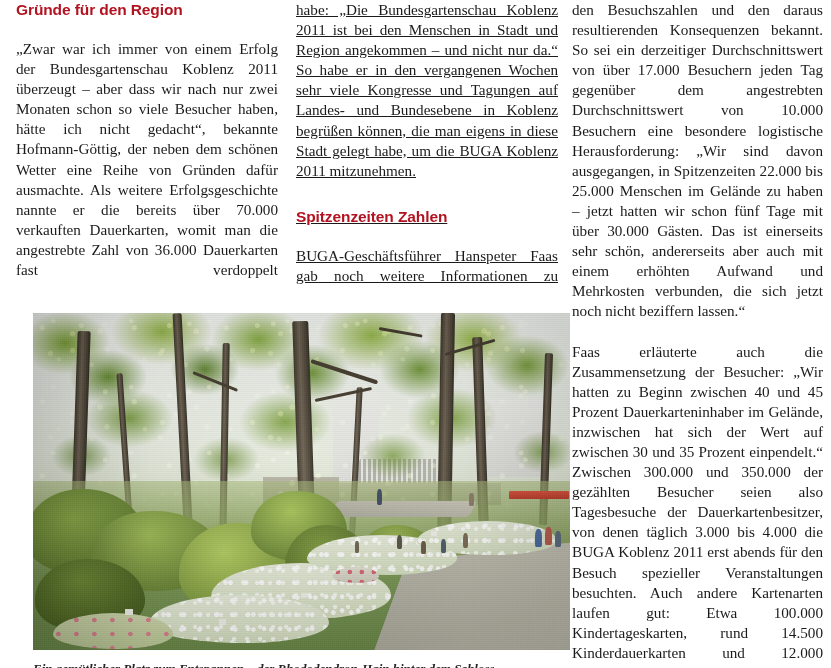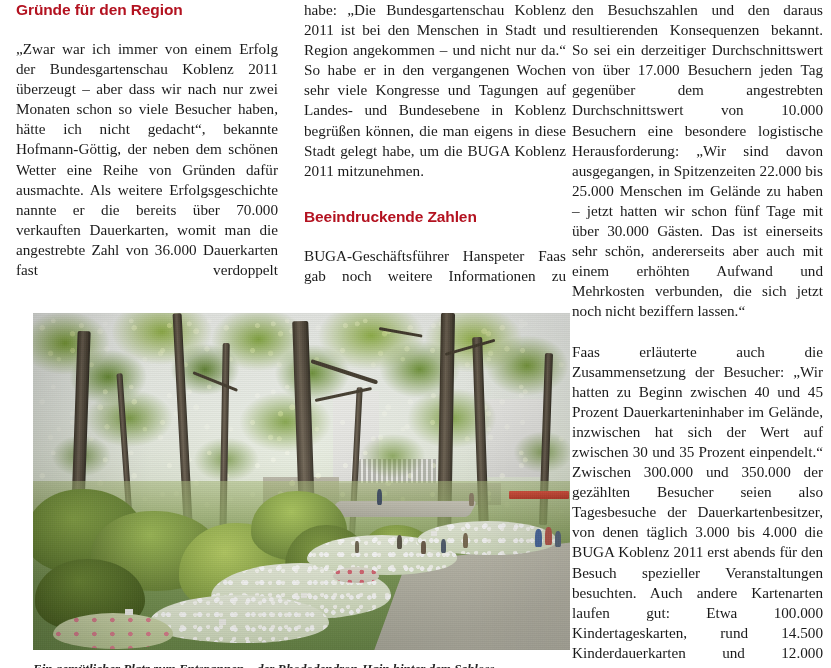--- a/index.html
+++ b/index.html
@@ -21,21 +21,21 @@
     position: absolute;
     inset: 0;
   }
 
   
   .col {
     position: absolute;
     top: 0;
   }
   .col-1 { left: 16px;  width: 262px; }
-  .col-2 { left: 304px; width: 262px; }
+  .col-2 { left: 296px; width: 262px; text-decoration: underline; }
   .col-3 { left: 572px; width: 251px; }
 
   
   .section-heading {
     font-family: "Liberation Sans", "DejaVu Sans", sans-serif;
     font-weight: bold;
     font-size: 15.5px;
     letter-spacing: -0.1px;
     color: #b31220;
     line-height: 19px;
@@ -235,21 +235,21 @@
 
 <div class="page">
 
   <div class="col col-1">
     <h2 class="section-heading">Gründe für den Region</h2>
     <p class="para force-justify-all" style="margin-top: 20px;">„Zwar war ich immer von einem Erfolg der Bundesgartenschau Koblenz 2011 überzeugt – aber dass wir nach nur zwei Monaten schon so viele Besucher haben, hätte ich nicht gedacht“, bekannte Hofmann-Göttig, der neben dem schönen Wetter eine Reihe von Gründen dafür ausmachte. Als weitere Erfolgsgeschichte nannte er die bereits über 70.000 verkauften Dauerkarten, womit man die angestrebte Zahl von 36.000 Dauerkarten fast verdoppelt</p>
   </div>
 
   <div class="col col-2">
     <p class="para last-line-natural" style="margin-top: 0;">habe: „Die Bundesgartenschau Koblenz 2011 ist bei den Menschen in Stadt und Region angekommen – und nicht nur da.“ So habe er in den vergangenen Wochen sehr viele Kongresse und Tagungen auf Landes- und Bundesebene in Koblenz begrüßen können, die man eigens in diese Stadt gelegt habe, um die BUGA Koblenz 2011 mitzunehmen.</p>
-    <h2 class="section-heading" style="margin-top: 26px;">Beeindruckende Zahlen</h2>
+    <h2 class="section-heading" style="margin-top: 26px;">Spitzenzeiten Zahlen</h2>
     <p class="para force-justify-all" style="margin-top: 20px;">BUGA-Geschäftsführer Hanspeter Faas gab noch weitere Informationen zu</p>
   </div>
 
   <div class="col col-3">
     <p class="para last-line-natural">den Besuchszahlen und den daraus resultierenden Konsequenzen bekannt. So sei ein derzeitiger Durchschnittswert von über 17.000 Besuchern jeden Tag gegenüber dem angestrebten Durchschnittswert von 10.000 Besuchern eine besondere logistische Herausforderung: „Wir sind davon ausgegangen, in Spitzenzeiten 22.000 bis 25.000 Menschen im Gelände zu haben – jetzt hatten wir schon fünf Tage mit über 30.000 Gästen. Das ist einerseits sehr schön, andererseits aber auch mit einem erhöhten Aufwand und Mehrkosten verbunden, die sich jetzt noch nicht beziffern lassen.“</p>
     <p class="para last-line-natural" style="margin-top: 20px;">Faas erläuterte auch die Zusammensetzung der Besucher: „Wir hatten zu Beginn zwischen 40 und 45 Prozent Dauerkarteninhaber im Gelände, inzwischen hat sich der Wert auf zwischen 30 und 35 Prozent einpendelt.“ Zwischen 300.000 und 350.000 der gezählten Besucher seien also Tagesbesuche der Dauerkartenbesitzer, von denen täglich 3.000 bis 4.000 die BUGA Koblenz 2011 erst abends für den Besuch spezieller Veranstaltungen besuchten. Auch andere Kartenarten laufen gut: Etwa 100.000 Kindertageskarten, rund 14.500 Kinderdauerkarten und 12.000 Abendkarten sind bisher über den Ladentisch gegangen.</p>
   </div>
 
   <figure class="photo-figure">
     <div class="photo">

